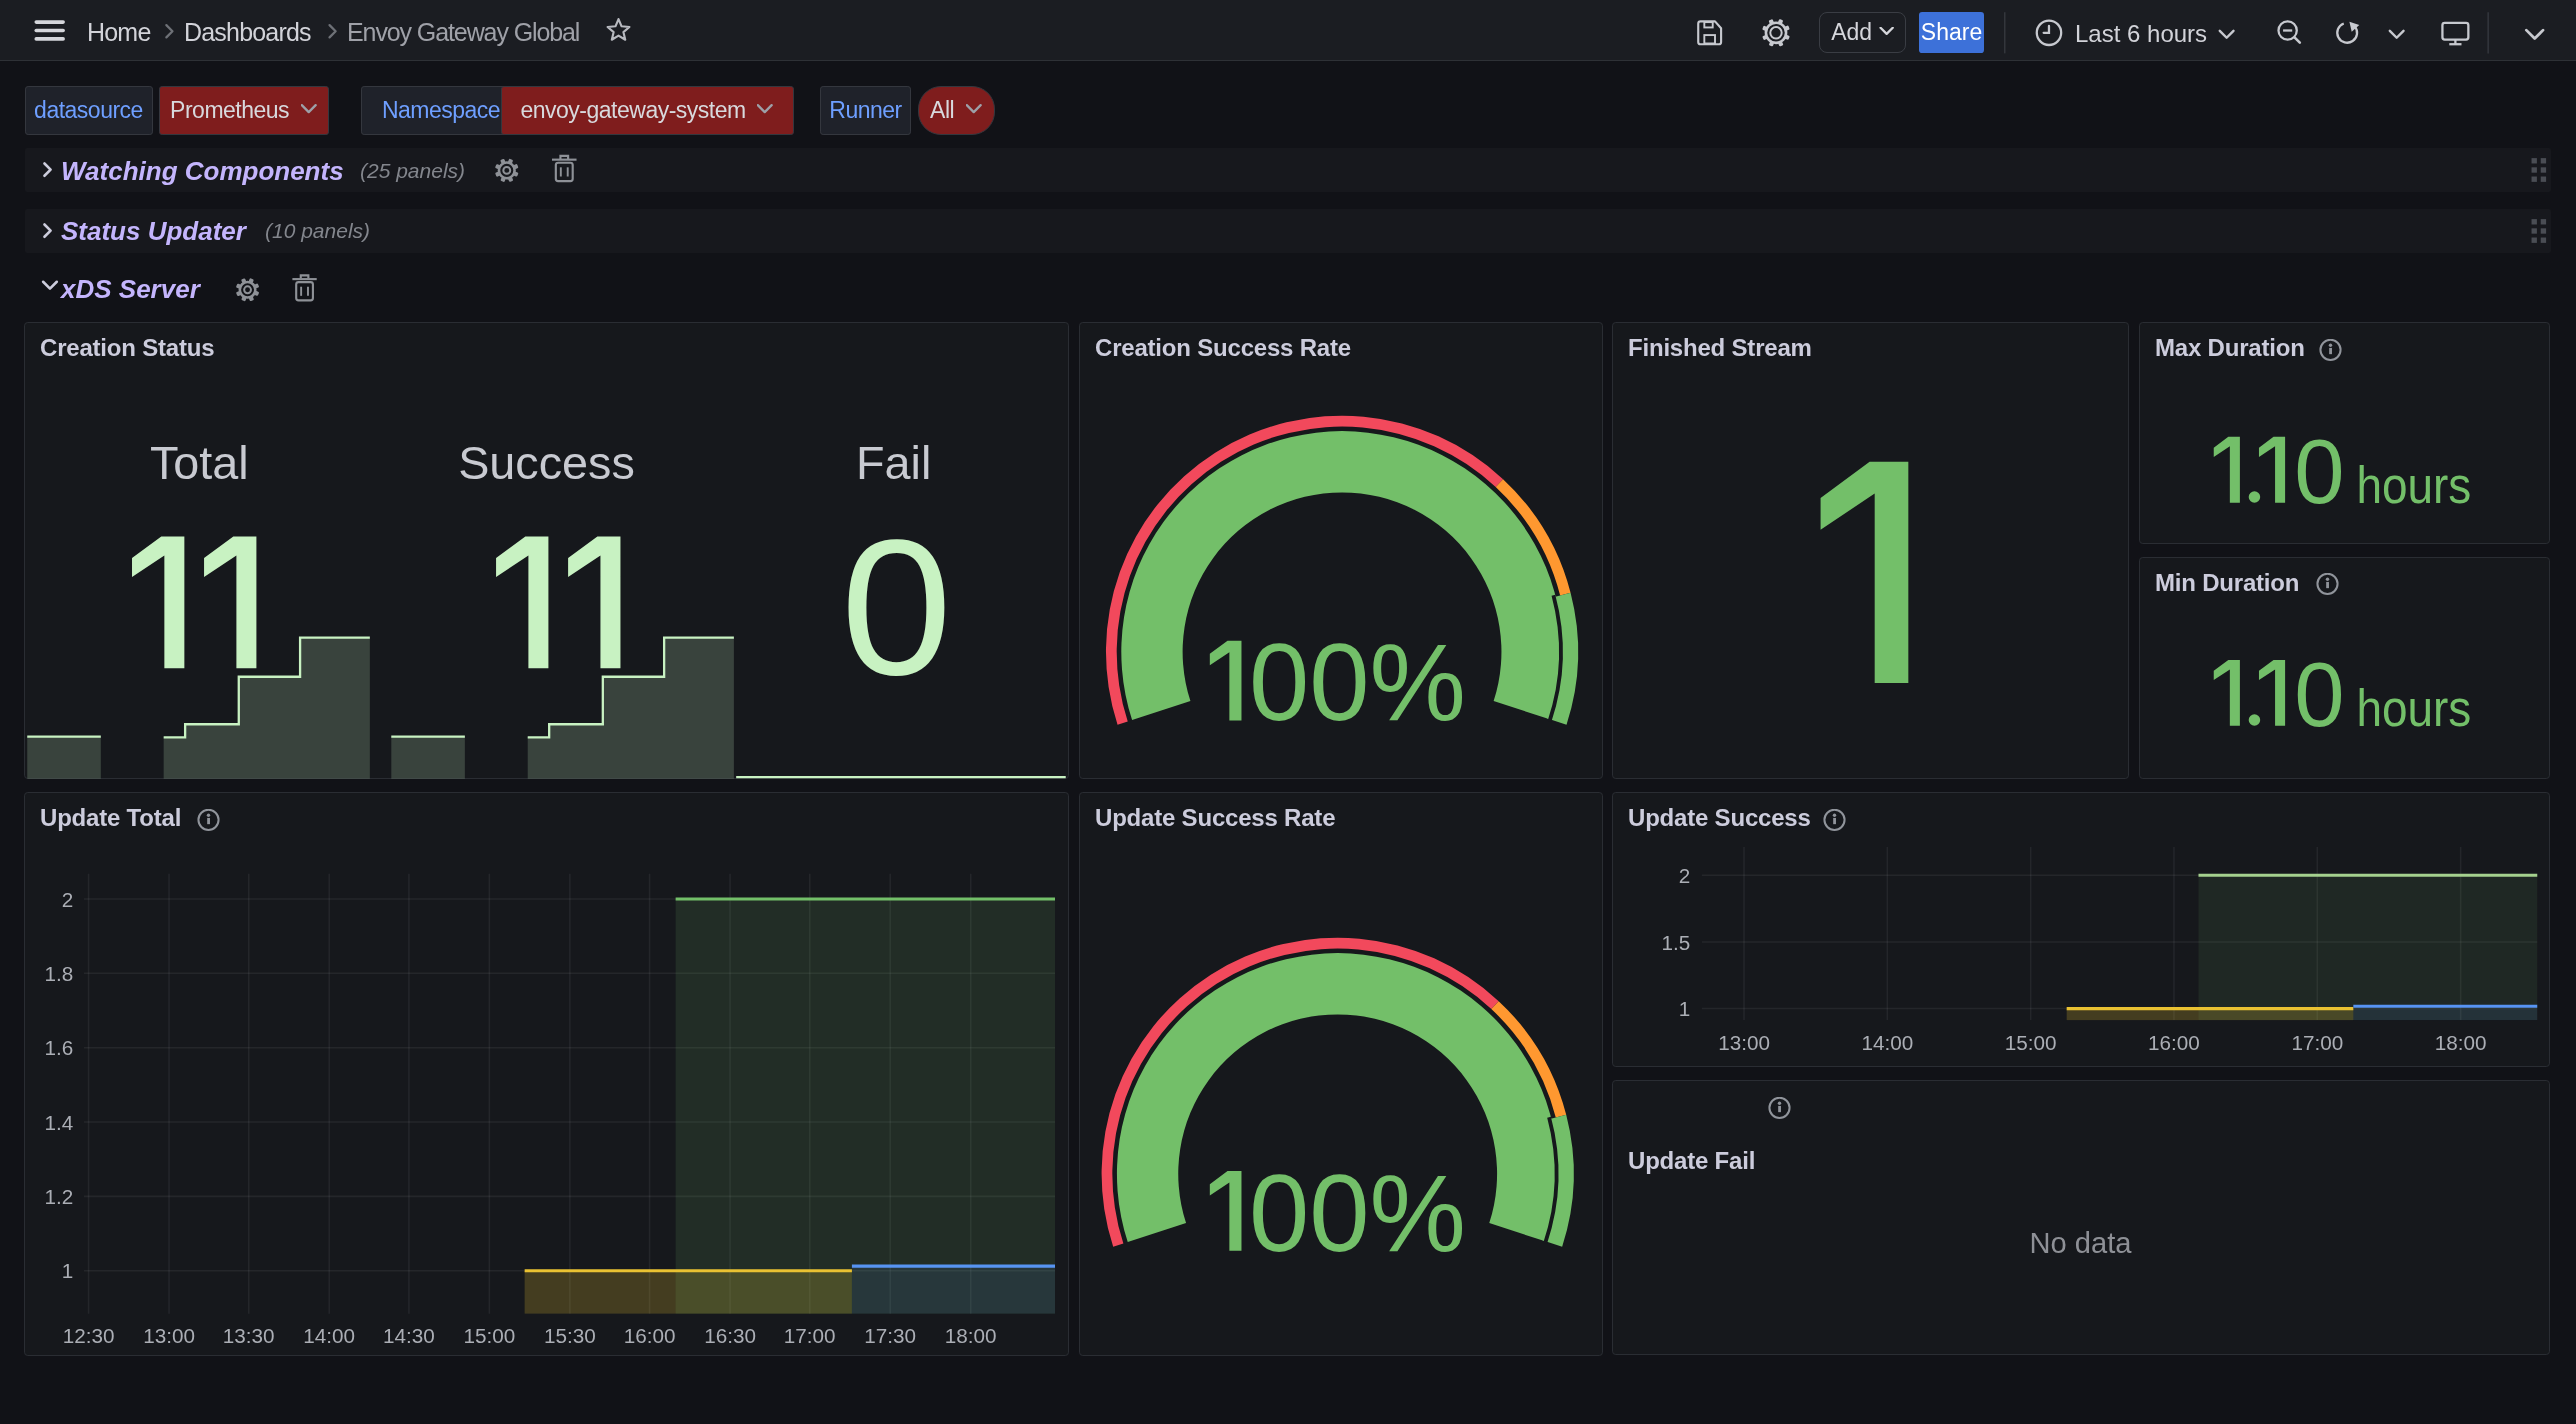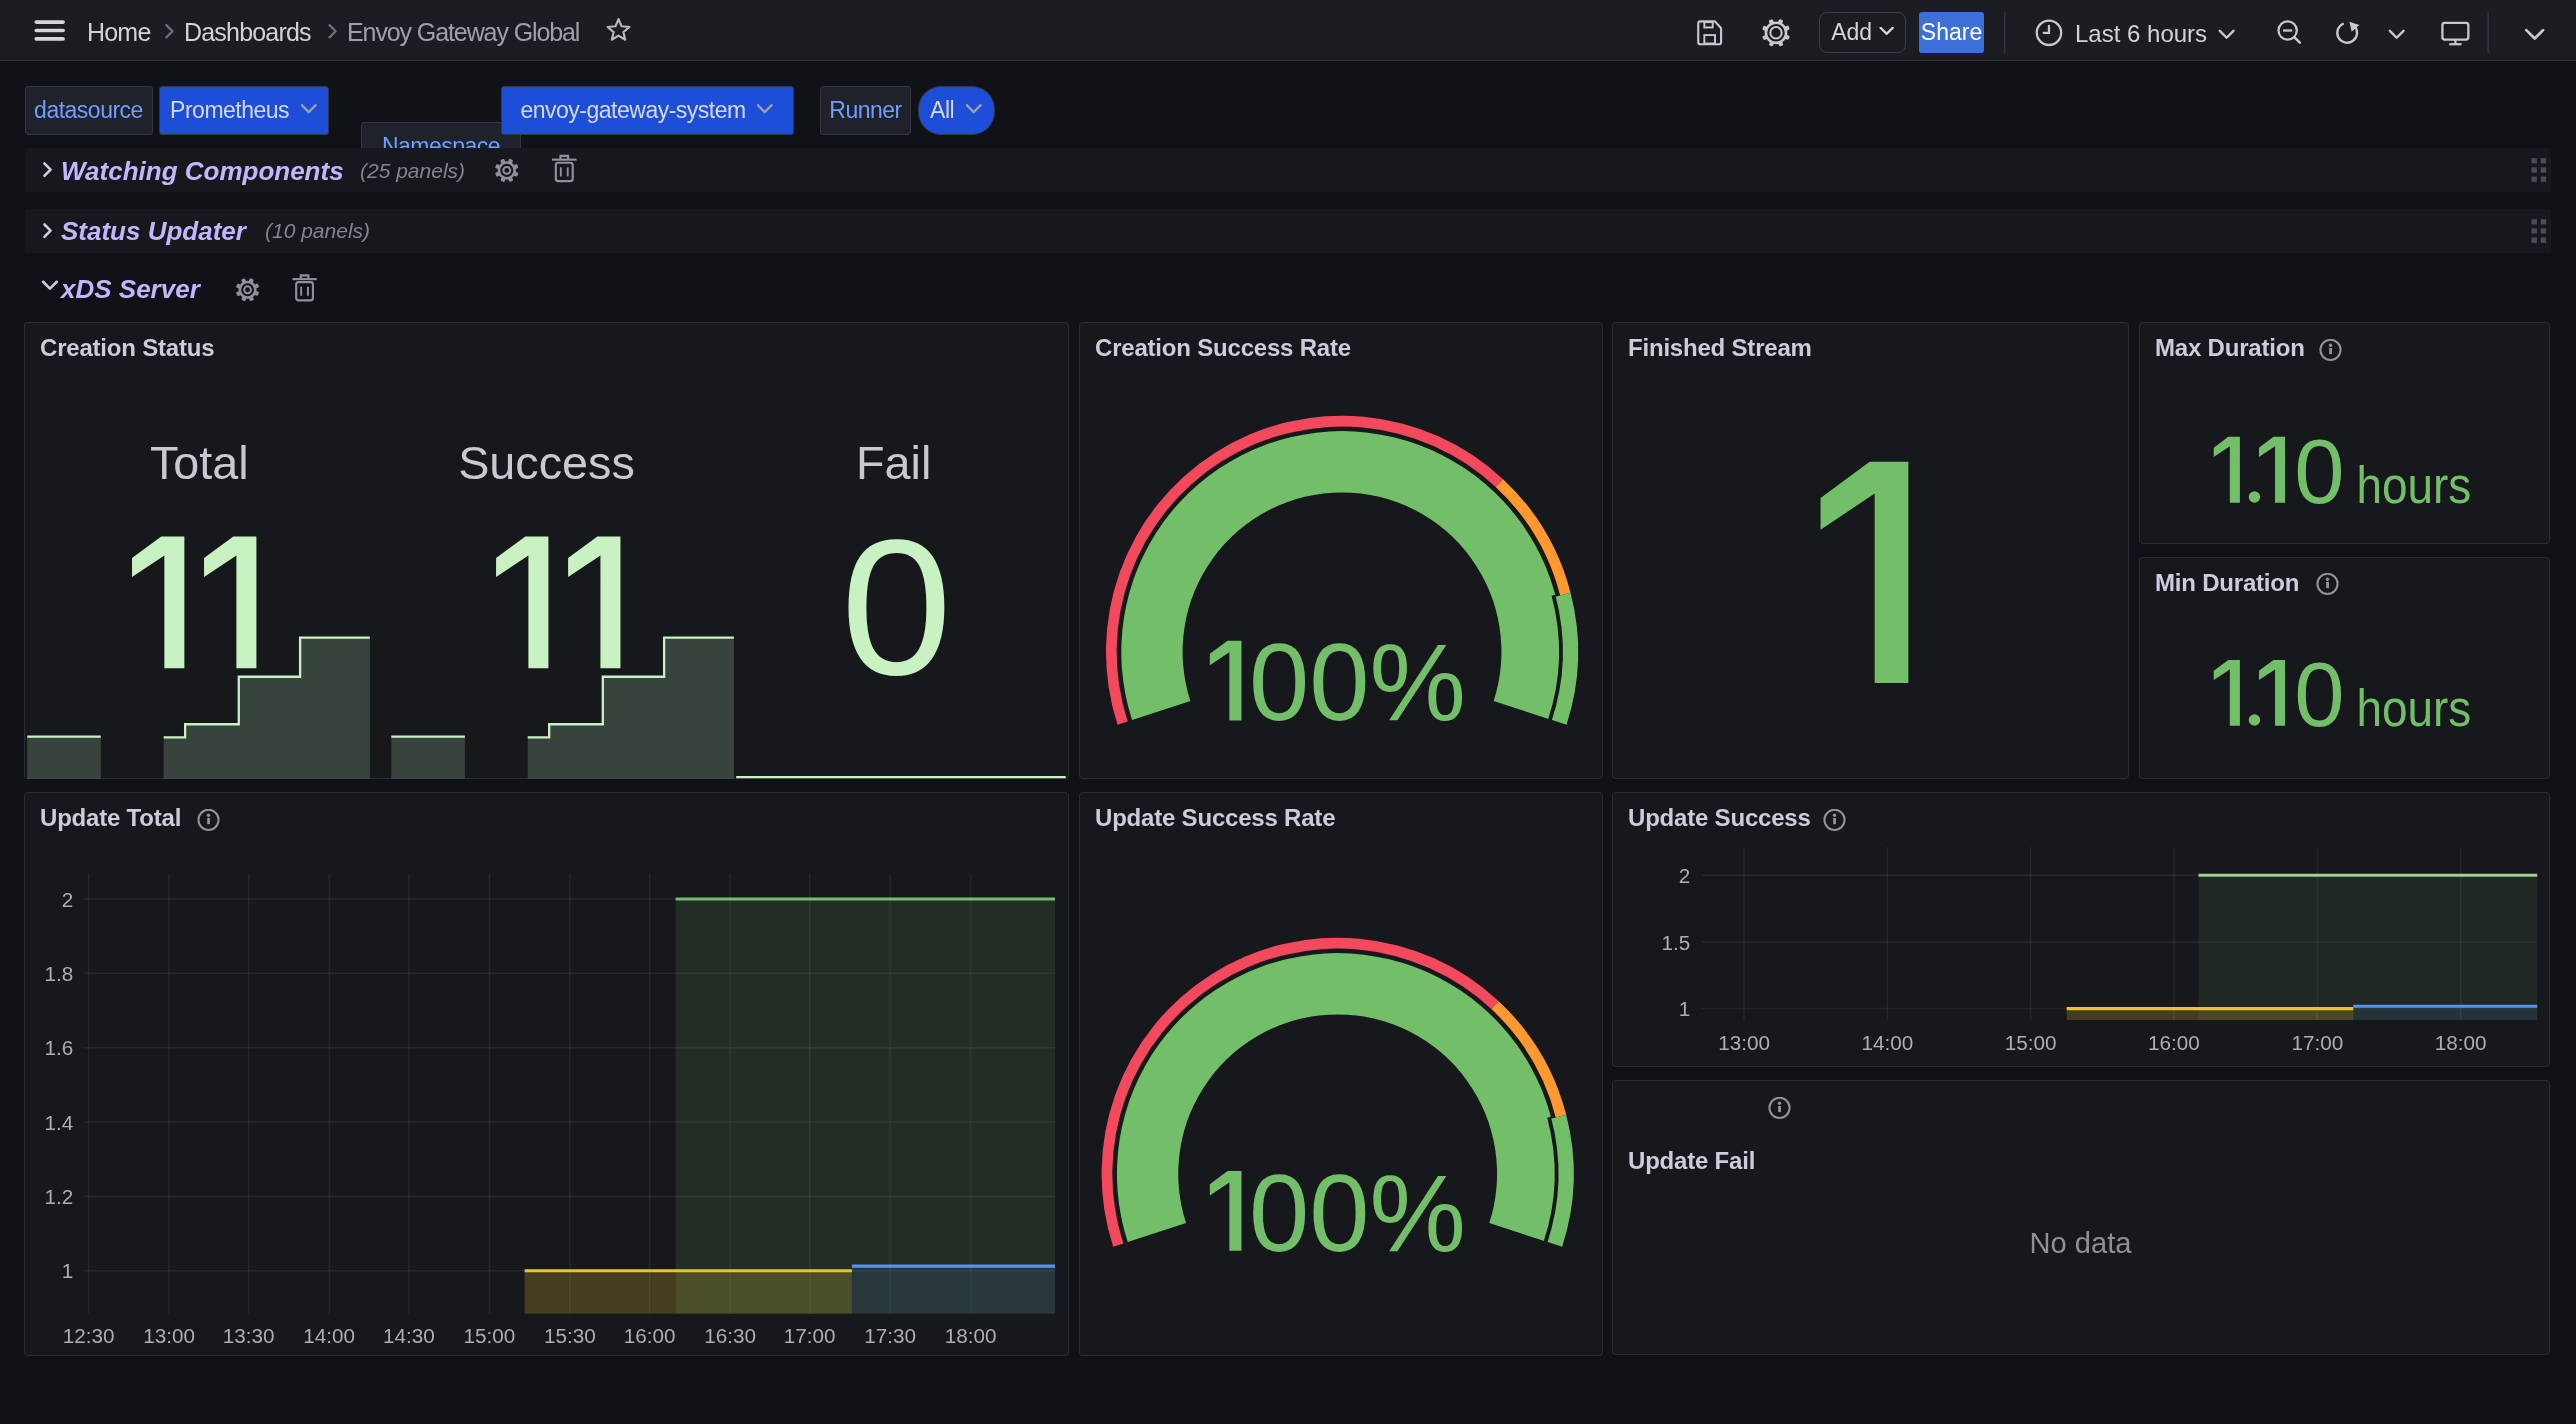--- a/index.html
+++ b/index.html
@@ -1,21 +1,21 @@
 <!DOCTYPE html>
 <html style="font-size:12.3px"><head><meta charset="utf-8"><style>
 * { margin:0; padding:0; box-sizing:border-box; }
 html,body { width:2576px; height:1424px; background:#111217; font-family:"Liberation Sans", sans-serif; overflow:hidden; }
 .abs { position:absolute; }
 .panel { position:absolute; background:#16181c; border:1.5px solid #2a2d33; border-radius:3.8px; }
 .ptitle { position:absolute; font-size:24px; font-weight:600; color:#ccccdc; letter-spacing:-0.2px; }
 .vbtn { position:absolute; top:86px; height:49px; border:1.5px solid #34373e; border-radius:3.1px;
         display:flex; align-items:center; justify-content:center; font-size:23px; letter-spacing:-0.5px; }
 .lbl { background:#1f222a; color:#6e9fff; font-weight:500; }
-.val { background:#1d4ed8; color:#d8d9dd; }
+.val { background:#7f1d1d; color:#d8d9dd; }
 .rowbar { position:absolute; left:24.5px; width:2526px; height:44px; background:#17181d; border-radius:2.3px; }
 .rowtitle { position:absolute; font-size:26px; font-weight:600; color:#c4b5fd;font-style:italic; }
 .rowcnt { position:absolute; font-size:21px; font-style:italic; color:#83868d; }
 </style></head><body>
 <div class="abs" style="left:0;top:0;width:2576px;height:61px;background:#1b1d22;border-bottom:1.5px solid #2e3136;"></div>
 <svg class="abs" style="left:0;top:0" width="2576" height="61" viewBox="0 0 3360 80">
     <rect x="36" y="26.6" width="40" height="4.8" rx="2.4" fill="#d5d6db"></rect>
     <rect x="36" y="37.6" width="40" height="4.8" rx="2.4" fill="#d5d6db"></rect>
     <rect x="36" y="48.6" width="40" height="4.8" rx="2.4" fill="#d5d6db"></rect>
     <polygon points="802.0,25.0 798.0,34.5 787.7,35.4 795.6,42.1 793.2,52.1 802.0,46.8 810.8,52.1 808.4,42.1 816.3,35.4 806.0,34.5" fill="none" stroke="#b8bac0" stroke-width="2.8" stroke-linejoin="round"></polygon>
@@ -55,21 +55,21 @@
 <div class="abs" style="left:347px;top:18.4px;font-size:25px;letter-spacing:-1.1px;color:#9fa1a8;">Envoy Gateway Global</div>
 <div class="abs" style="left:1819px;top:12.3px;width:87px;height:41px;border:1.5px solid #3a3d44;border-radius:8px;display:flex;align-items:center;justify-content:center;color:#d5d6db;font-size:23px;font-weight:500;">Add&nbsp;<svg width="15.3" height="10.7" viewBox="0 0 20 14">
       <path d="M 2 1.0 L 10 9.0 L 18 1.0" fill="none" stroke="#d5d6db" stroke-width="3" stroke-linecap="round" stroke-linejoin="round"></path>
     </svg></div>
 <div class="abs" style="left:1919px;top:12.3px;width:65px;height:41px;background:#3d71d9;border-radius:3.1px;display:flex;align-items:center;justify-content:center;color:#ffffff;font-size:23px;font-weight:500;">Share</div>
 <div class="abs" style="left:2075px;top:20px;font-size:24px;color:#d2d3d9;">Last 6 hours</div>
 <div class="vbtn lbl" style="left:24.5px;width:128px;">datasource</div>
 <div class="vbtn val" style="left:159px;width:170px;">Prometheus&nbsp;&nbsp;<svg width="17" height="12.3" viewBox="0 0 22 16">
       <path d="M 1 1.5 L 10 10.5 L 19 1.5" fill="none" stroke="#9da0a8" stroke-width="3" stroke-linecap="round" stroke-linejoin="round"></path>
     </svg></div>
-<div class="vbtn lbl" style="left:361px;width:160px;margin-top:36px;">Namespace</div>
+<div class="vbtn lbl" style="left:361px;width:160px;">Namespace</div>
 <div class="vbtn val" style="left:501px;width:293px;">envoy-gateway-system&nbsp;&nbsp;<svg width="17" height="12.3" viewBox="0 0 22 16">
       <path d="M 1 1.5 L 10 10.5 L 19 1.5" fill="none" stroke="#9da0a8" stroke-width="3" stroke-linecap="round" stroke-linejoin="round"></path>
     </svg></div>
 <div class="vbtn lbl" style="left:820px;width:91px;">Runner</div>
 <div class="vbtn val" style="left:918px;width:77px;border-radius:23px;">All&nbsp;&nbsp;<svg width="17" height="12.3" viewBox="0 0 22 16">
       <path d="M 1 1.5 L 10 10.5 L 19 1.5" fill="none" stroke="#9da0a8" stroke-width="3" stroke-linecap="round" stroke-linejoin="round"></path>
     </svg></div>
 <div class="rowbar" style="top:148px;"></div>
 <svg class="abs" style="left:0;top:148px" width="2576" height="44" viewBox="0 0 3360 57">
     <path d="M 58.0 20 L 66.0 28 L 58.0 36" fill="none" stroke="#ccccdc" stroke-width="3.4" stroke-linecap="round" stroke-linejoin="round"></path>

